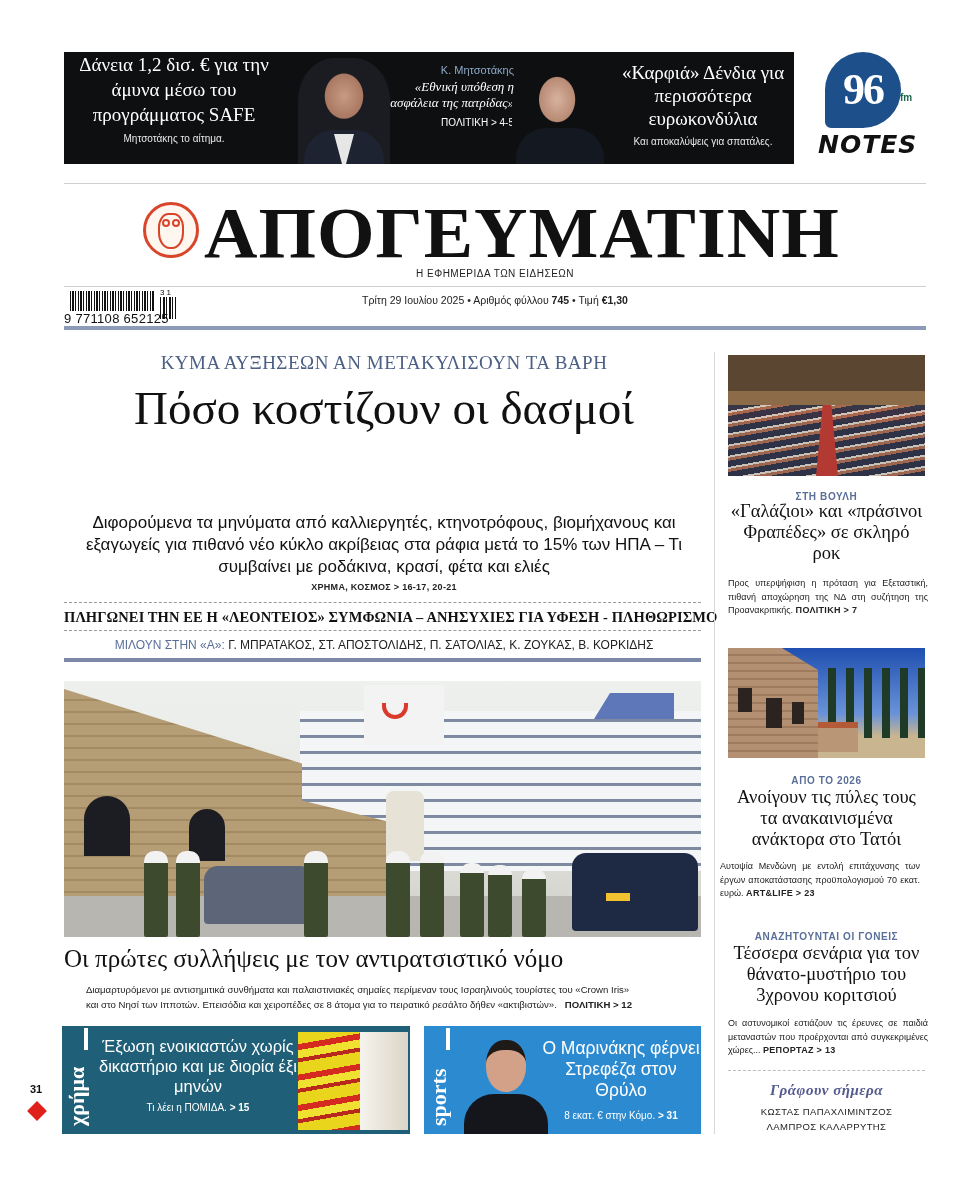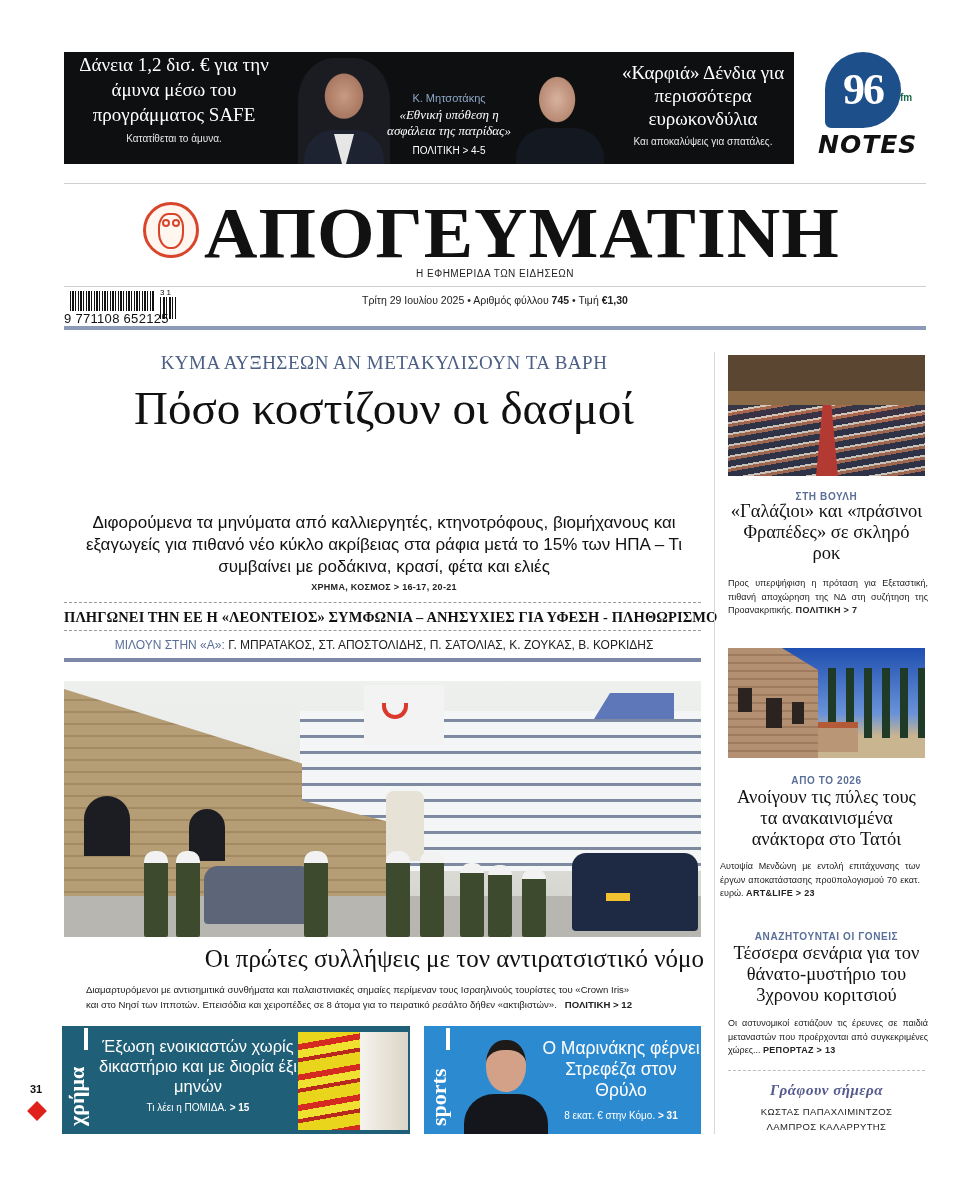--- a/index.html
+++ b/index.html
@@ -12,21 +12,21 @@
   .top-banner { left: 64px; top: 52px; width: 730px; height: 112px; background: #0d0f11; overflow: hidden; }
   .tb-left { left: 0; top: 0; width: 220px; height: 112px; text-align: center; color: #fff; }
   .tb-left .h { font-family: "Liberation Serif", serif; font-size: 19px; line-height: 25px; }
   .tb-left .s { font-size: 10px; margin-top: 6px; color: #e8e8e8; }
   .portrait { border-radius: 40% 40% 0 0; }
   .p1 { left: 234px; top: 6px; width: 92px; height: 106px; background: radial-gradient(ellipse 34px 40px at 50% 36%, #c89a82 0%, #a97862 55%, #1a1c22 58%); }
   .p1 .suit { position: absolute; left: 6px; bottom: 0; width: 80px; height: 34px; background: #1d2330; border-radius: 30px 30px 0 0; }
   .p1 .shirt { position: absolute; left: 36px; bottom: 0; width: 20px; height: 30px; background: #e6e6e6; clip-path: polygon(0 0, 100% 0, 60% 100%, 40% 100%); }
   .p2 { left: 448px; top: 8px; width: 94px; height: 104px; background: radial-gradient(ellipse 32px 40px at 48% 38%, #d8b29e 0%, #b88a74 55%, #0d0f11 58%); }
   .p2 .suit { position: absolute; left: 4px; bottom: 0; width: 88px; height: 36px; background: #141820; border-radius: 30px 30px 0 0; }
-  .tb-mid { left: 320px; top: 0; width: 130px; height: 112px; text-align: center; color: #fff; margin-top: 28px; }
+  .tb-mid { left: 320px; top: 0; width: 130px; height: 112px; text-align: right; color: #fff; }
   .tb-mid .who { font-size: 11px; color: #8fa8c6; margin-top: 12px; }
   .tb-mid .q { font-family: "Liberation Serif", serif; font-style: italic; font-size: 13px; line-height: 16px; margin-top: 3px; }
   .tb-mid .ref { font-size: 10px; font-weight: normal; margin-top: 6px; }
   .tb-right { left: 548px; top: 0; width: 182px; height: 112px; text-align: center; color: #fff; }
   .tb-right .h { font-family: "Liberation Serif", serif; font-size: 19px; line-height: 23px; padding-top: 9px; }
   .tb-right .s { font-size: 10px; margin-top: 6px; color: #e8e8e8; }
 
   
   .fm-bubble { left: 825px; top: 52px; width: 76px; height: 76px; background: #1d4f8a; border-radius: 50% 50% 50% 8%; color: #fff; font-family: "Liberation Serif", serif; font-weight: bold; font-size: 44px; line-height: 76px; text-align: center; letter-spacing: -2px; }
   .fm-small { left: 900px; top: 92px; font-size: 10px; color: #1d6a4a; font-weight: bold; }
@@ -74,21 +74,21 @@
   .a1 { left: 20px; top: 115px; width: 46px; height: 60px; }
   .a2 { left: 125px; top: 128px; width: 36px; height: 52px; }
   .tower { position: absolute; left: 322px; top: 110px; width: 38px; height: 70px; background: #e7e2d6; border-radius: 8px 8px 0 0; }
   .road { position: absolute; left: 0; top: 215px; width: 637px; height: 41px; background: #b8b6b0; }
   .figure { position: absolute; bottom: 0; width: 24px; height: 86px; background: linear-gradient(180deg, #f2f2f2 0 14%, #3d4a2e 14%); border-radius: 10px 10px 2px 2px; }
   .car { position: absolute; background: #1e2a44; border-radius: 14px 14px 4px 4px; }
   .car1 { left: 508px; top: 172px; width: 126px; height: 78px; }
   .car2 { left: 140px; top: 185px; width: 110px; height: 58px; background: #5c6678; }
   .car-plate { position: absolute; left: 34px; top: 40px; width: 24px; height: 8px; background: #f2c230; }
 
-  .photo-headline { left: 64px; top: 945px; width: 640px; text-align: right; font-family: "Liberation Serif", serif; font-size: 25px; color: #111; }
+  .photo-headline { left: 64px; top: 945px; width: 640px; text-align: left; font-family: "Liberation Serif", serif; font-size: 25px; color: #111; }
   .photo-caption { left: 86px; top: 982px; width: 612px; font-size: 9.6px; line-height: 15px; color: #222; }
   .photo-caption .ref { font-weight: bold; margin-left: 8px; }
 
   
   .page-num { left: 30px; top: 1083px; font-size: 11px; font-weight: bold; }
   .diamond { left: 30px; top: 1104px; width: 14px; height: 14px; background: #e0201b; transform: rotate(45deg); }
   .promo1 { left: 62px; top: 1026px; width: 348px; height: 108px; background: #1f5f77; overflow: hidden; }
   .promo1 .vlabel, .promo2 .vlabel { position: absolute; left: 2px; top: 100px; transform: rotate(-90deg); transform-origin: 0 0; color: #fff; font-family: "Liberation Serif", serif; font-weight: bold; font-size: 22px; white-space: nowrap; width: 100px; }
   .vbar { position: absolute; left: 22px; top: 2px; width: 3px; height: 22px; border-left: 2px solid #fff; border-right: 2px solid #fff; }
   .promo1 .h { position: absolute; left: 36px; top: 10px; width: 200px; text-align: center; color: #fff; font-size: 16.5px; line-height: 20px; }
@@ -122,21 +122,21 @@
   .side-dash { left: 728px; width: 197px; height: 0; border-top: 1px dashed #bdbdbd; }
   .writers-title { left: 728px; top: 1082px; width: 197px; text-align: center; font-family: "Liberation Serif", serif; font-style: italic; font-weight: bold; font-size: 15px; color: #555a8e; letter-spacing: 0.5px; }
   .writer { left: 728px; width: 197px; text-align: center; font-size: 9.5px; color: #222; letter-spacing: 0.4px; }
 </style>
 </head>
 <body>
 
 <div class="abs top-banner">
   <div class="abs tb-left">
     <div class="h">Δάνεια 1,2 δισ. € για την άμυνα μέσω του προγράμματος SAFE</div>
-    <div class="s">Κατατίθεται το άμυνα.</div>
+    <div class="s">Μητσοτάκης το αίτημα.</div>
   </div>
   <div class="abs portrait p1">
     <div class="suit"></div>
     <div class="shirt"></div>
   </div>
   <div class="abs tb-mid">
     <div class="who">Κ. Μητσοτάκης</div>
     <div class="q">«Εθνική υπόθεση η ασφάλεια της πατρίδας»</div>
     <div class="ref">ΠΟΛΙΤΙΚΗ &gt; 4-5</div>
   </div>

